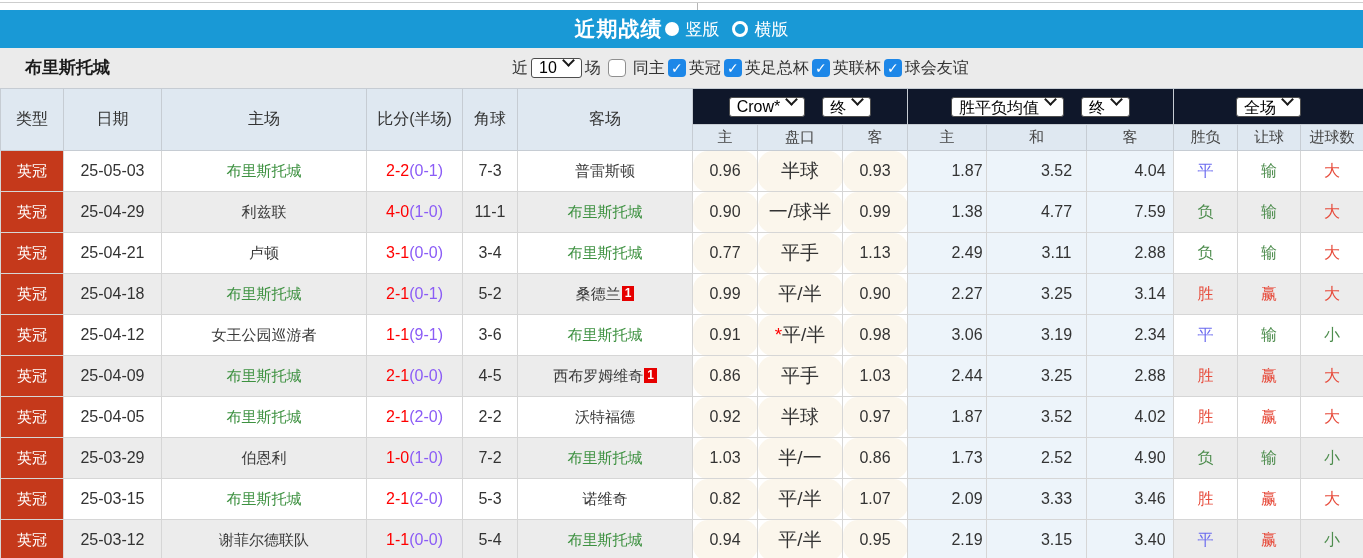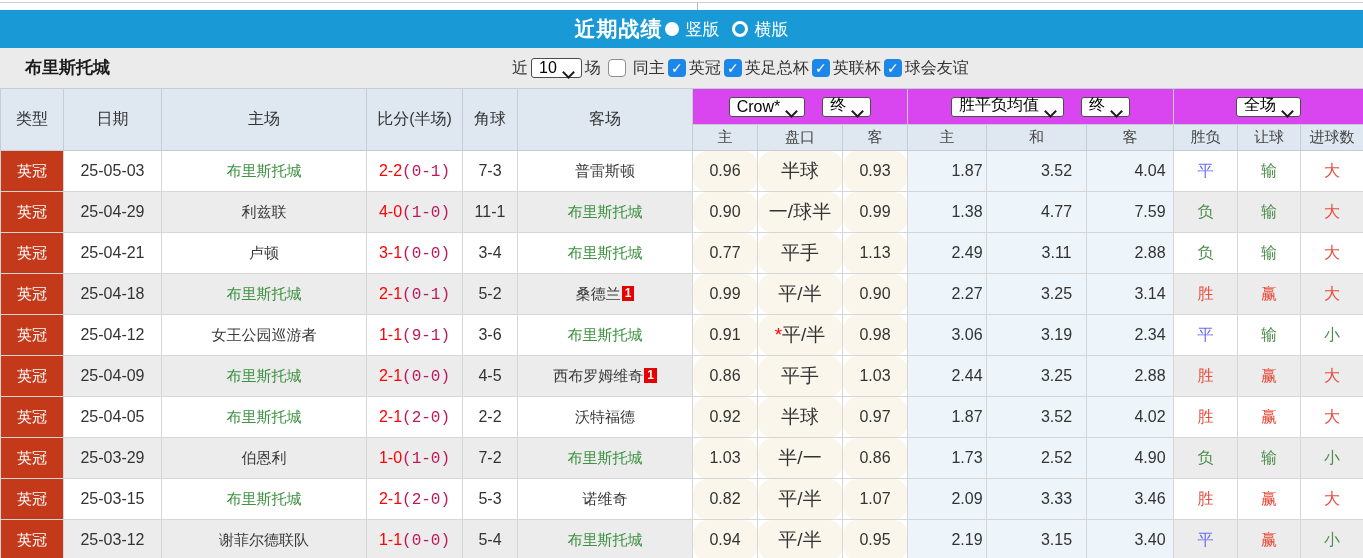--- a/index.html
+++ b/index.html
@@ -18,48 +18,48 @@
   .radio{display:inline-block;border-radius:50%;box-sizing:border-box;margin-left:2px;}
   .radio.filled{width:14px;height:14px;background:#fff;}
   .radio.empty{width:16px;height:16px;border:3.5px solid #fff;margin-left:12px;}
   .radio-label{font-size:17px;margin-left:7px;}
 
   
   .filterbar{height:40px;background:#ebebeb;position:relative;color:#333;}
   .teamname{position:absolute;left:25px;top:0;line-height:40px;font-size:17px;font-weight:bold;color:#1a1a1a;}
   .filters{position:absolute;left:509px;top:0;height:40px;display:flex;align-items:center;font-size:16px;white-space:nowrap;}
   .filters .lbl{margin:0 3px;}
-  .sel{display:inline-flex;align-items:flex-end;background:#fff;border:1px solid #4d4d4d;border-radius:3px;
+  .sel{display:inline-flex;align-items:flex-start;background:#fff;border:1px solid #4d4d4d;border-radius:3px;
        height:20px;padding:0 7px;font-size:16px;color:#000;box-sizing:border-box;}
   .sel .chev{width:7px;height:7px;border-right:2px solid #1a1a1a;border-bottom:2px solid #1a1a1a;
              transform:rotate(45deg);margin:-3px 1px 0 7px;}
   .cb{display:inline-flex;align-items:center;justify-content:center;box-sizing:border-box;
       width:18px;height:18px;border-radius:4px;flex:none;}
   .cb.on{background:#1d87e8;color:#fff;font-size:14px;font-weight:bold;}
   .cb.off{background:#fff;border:1px solid #8f8f8f;margin:0 4px;}
 
   
   table{border-collapse:collapse;table-layout:fixed;width:1363px;}
   th,td{box-sizing:border-box;text-align:center;padding:0;overflow:hidden;white-space:nowrap;}
   thead th{border:1px solid #c6ccd3;font-weight:normal;color:#333;font-size:16px;background:#dfe8f1;}
   thead tr.h1 th{height:36px;}
-  thead tr.h1 th.grp{background:#d946ef;}
+  thead tr.h1 th.grp{background:#0f172a;}
   thead tr.h2 th{height:26px;color:#444;font-size:15px;}
   .gwrap{display:flex;align-items:center;justify-content:center;gap:17px;}
 
   tbody td{border:1px solid #d6d6d6;height:41px;font-size:16px;color:#333;}
   tr.w td{background:#fff;}
   tr.g td{background:#ececec;}
   tbody td.type{background:#c5391b;color:#fff;font-size:15px;}
   tbody td.cream{background:#fbf6ec;border-radius:15px;}
   tbody td.lblue{background:#edf4fa;padding-left:40px;}
   .tname{color:#3a3a3a;font-size:15px;}
   .tname.self{color:#3d9140;}
   .sfull{color:#f00;}
-  .shalf{color:#be185d;font-family:Liberation Mono, monospace;}
+  .shalf{color:#8b5cf6;}
   .badge{display:inline-block;background:#e60000;color:#fff;font-size:12px;font-weight:bold;
          line-height:15px;padding:0 3px;margin-left:1px;vertical-align:2px;}
   .star{color:#f00;}
   .hcap{font-size:19px;}
   .res{font-size:16px;}
   .res.red{color:#e74c3c;}
   .res.green{color:#4e8d4e;}
   .res.blue{color:#6a6aef;}
 </style>
 </head>

